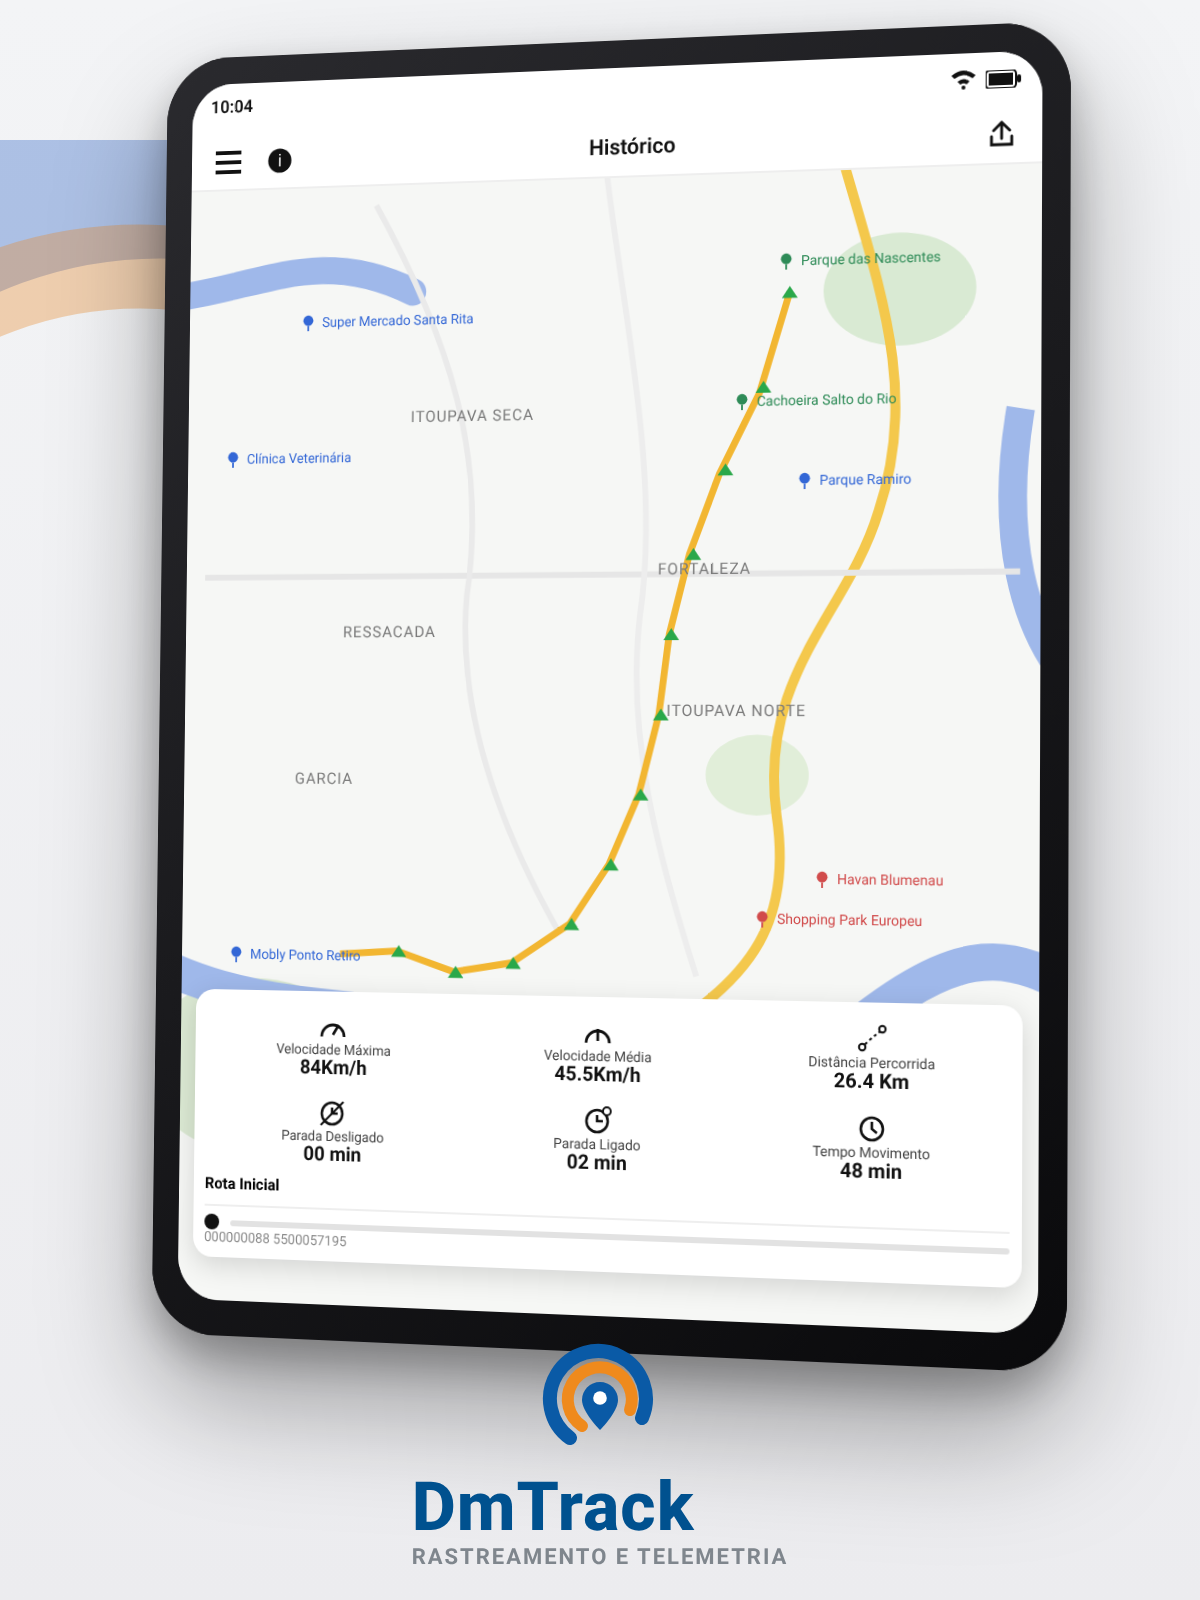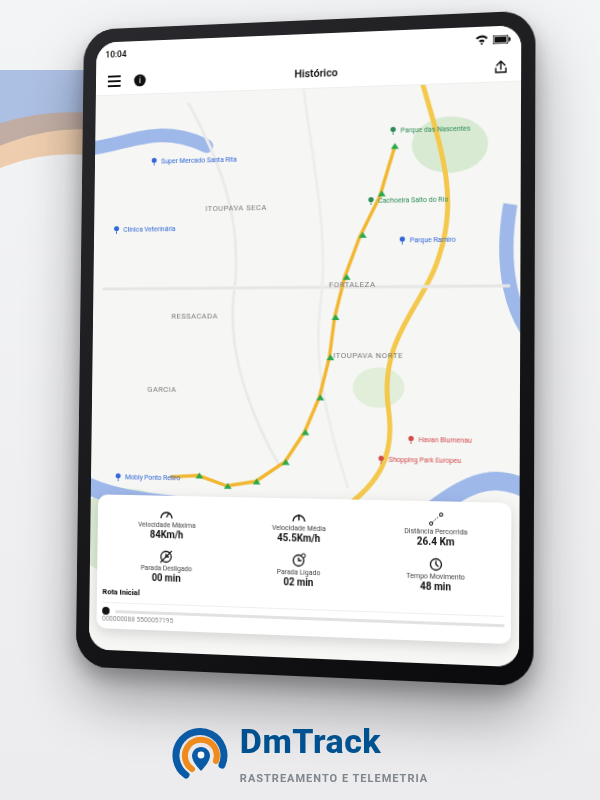--- a/index.html
+++ b/index.html
@@ -71,25 +71,25 @@
   .stat .ico{height:15px;}
   .stat .lbl{font-size:7px; color:#444; margin-top:2px; line-height:1;}
   .stat .val{font-size:10px; font-weight:700; color:#111; line-height:1.15;}
   .stats-footer{display:flex; align-items:center; gap:6px; margin-top:6px; padding-top:4px; border-top:1px solid #eee;}
   .slider-dot{width:8px;height:8px;border-radius:50%;background:#111;}
   .slider-track{flex:1;height:3px;border-radius:2px;background:#e2e2e2;}
   .route-label{font-size:8px;font-weight:700;margin-top:4px;}
   .route-id{font-size:7px;color:#8a8a8a;}
   
   .brand{
-    position:absolute; left:0; right:0; bottom:16px; display:flex; align-items:center; justify-content:center; gap:10px;
+    position:absolute; left:0; right:0; bottom:16px; display:flex; align-items:center; justify-content:center; gap:10px;flex-direction:column;
   }
   .brand-text{display:flex; flex-direction:column; line-height:1;}
   .brand-name{font-size:34px; font-weight:800; color:#00518f; letter-spacing:.5px;}
-  .brand-tag{font-size:11px; font-weight:700; letter-spacing:1px; color:#7f868d; margin-top:15px;}
+  .brand-tag{font-size:11px; font-weight:700; letter-spacing:1px; color:#7f868d; margin-top:2px;}
 </style>
 </head>
 <body>
 <div class="stage">
 
   <svg class="bg-arc" viewBox="0 0 520 520">
     <path d="M60 420 A240 240 0 0 1 420 100" fill="none" stroke="#2b62c7" stroke-width="80" opacity=".35"></path>
     <path d="M80 400 A200 200 0 0 1 380 130" fill="none" stroke="#e98a2b" stroke-width="42" opacity=".35"></path>
   </svg>
 

